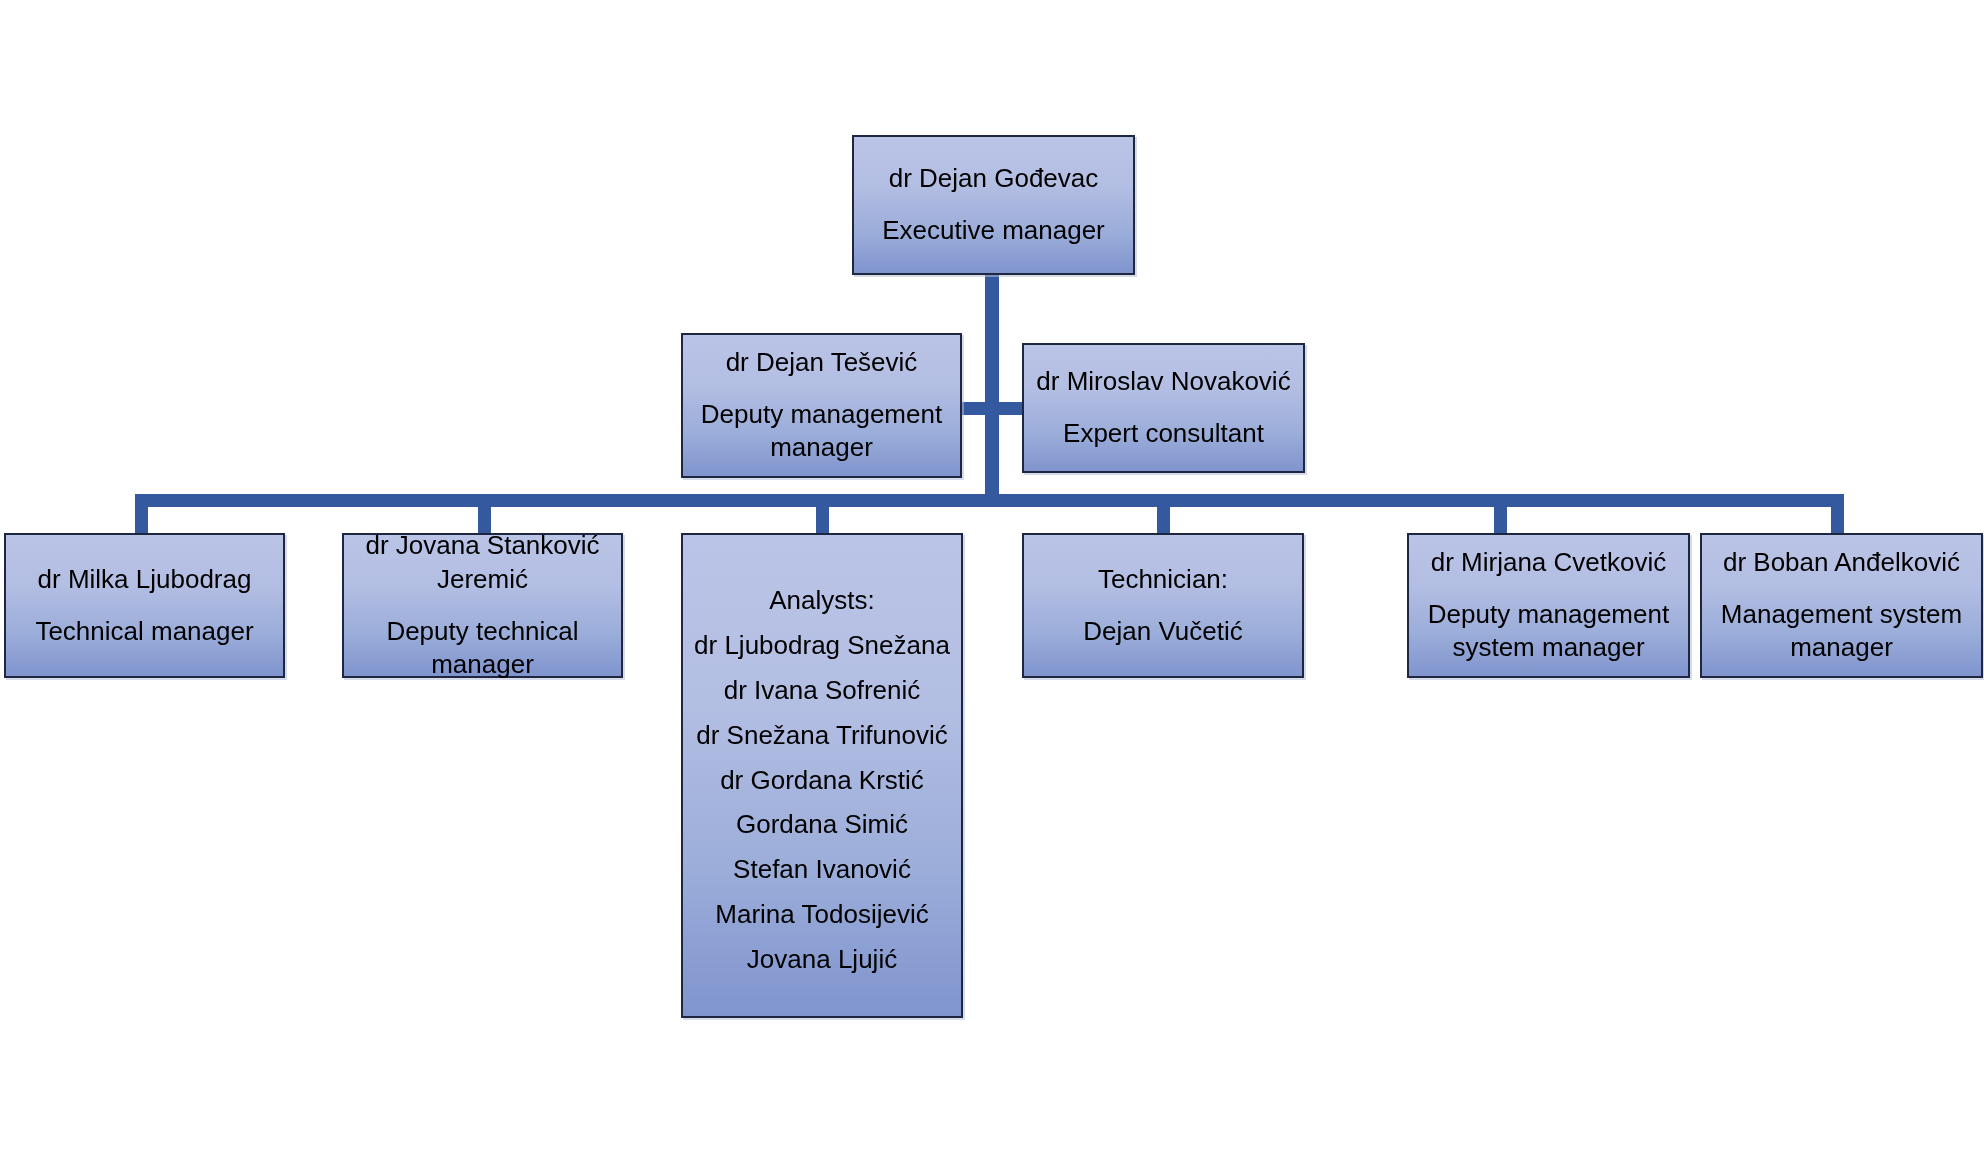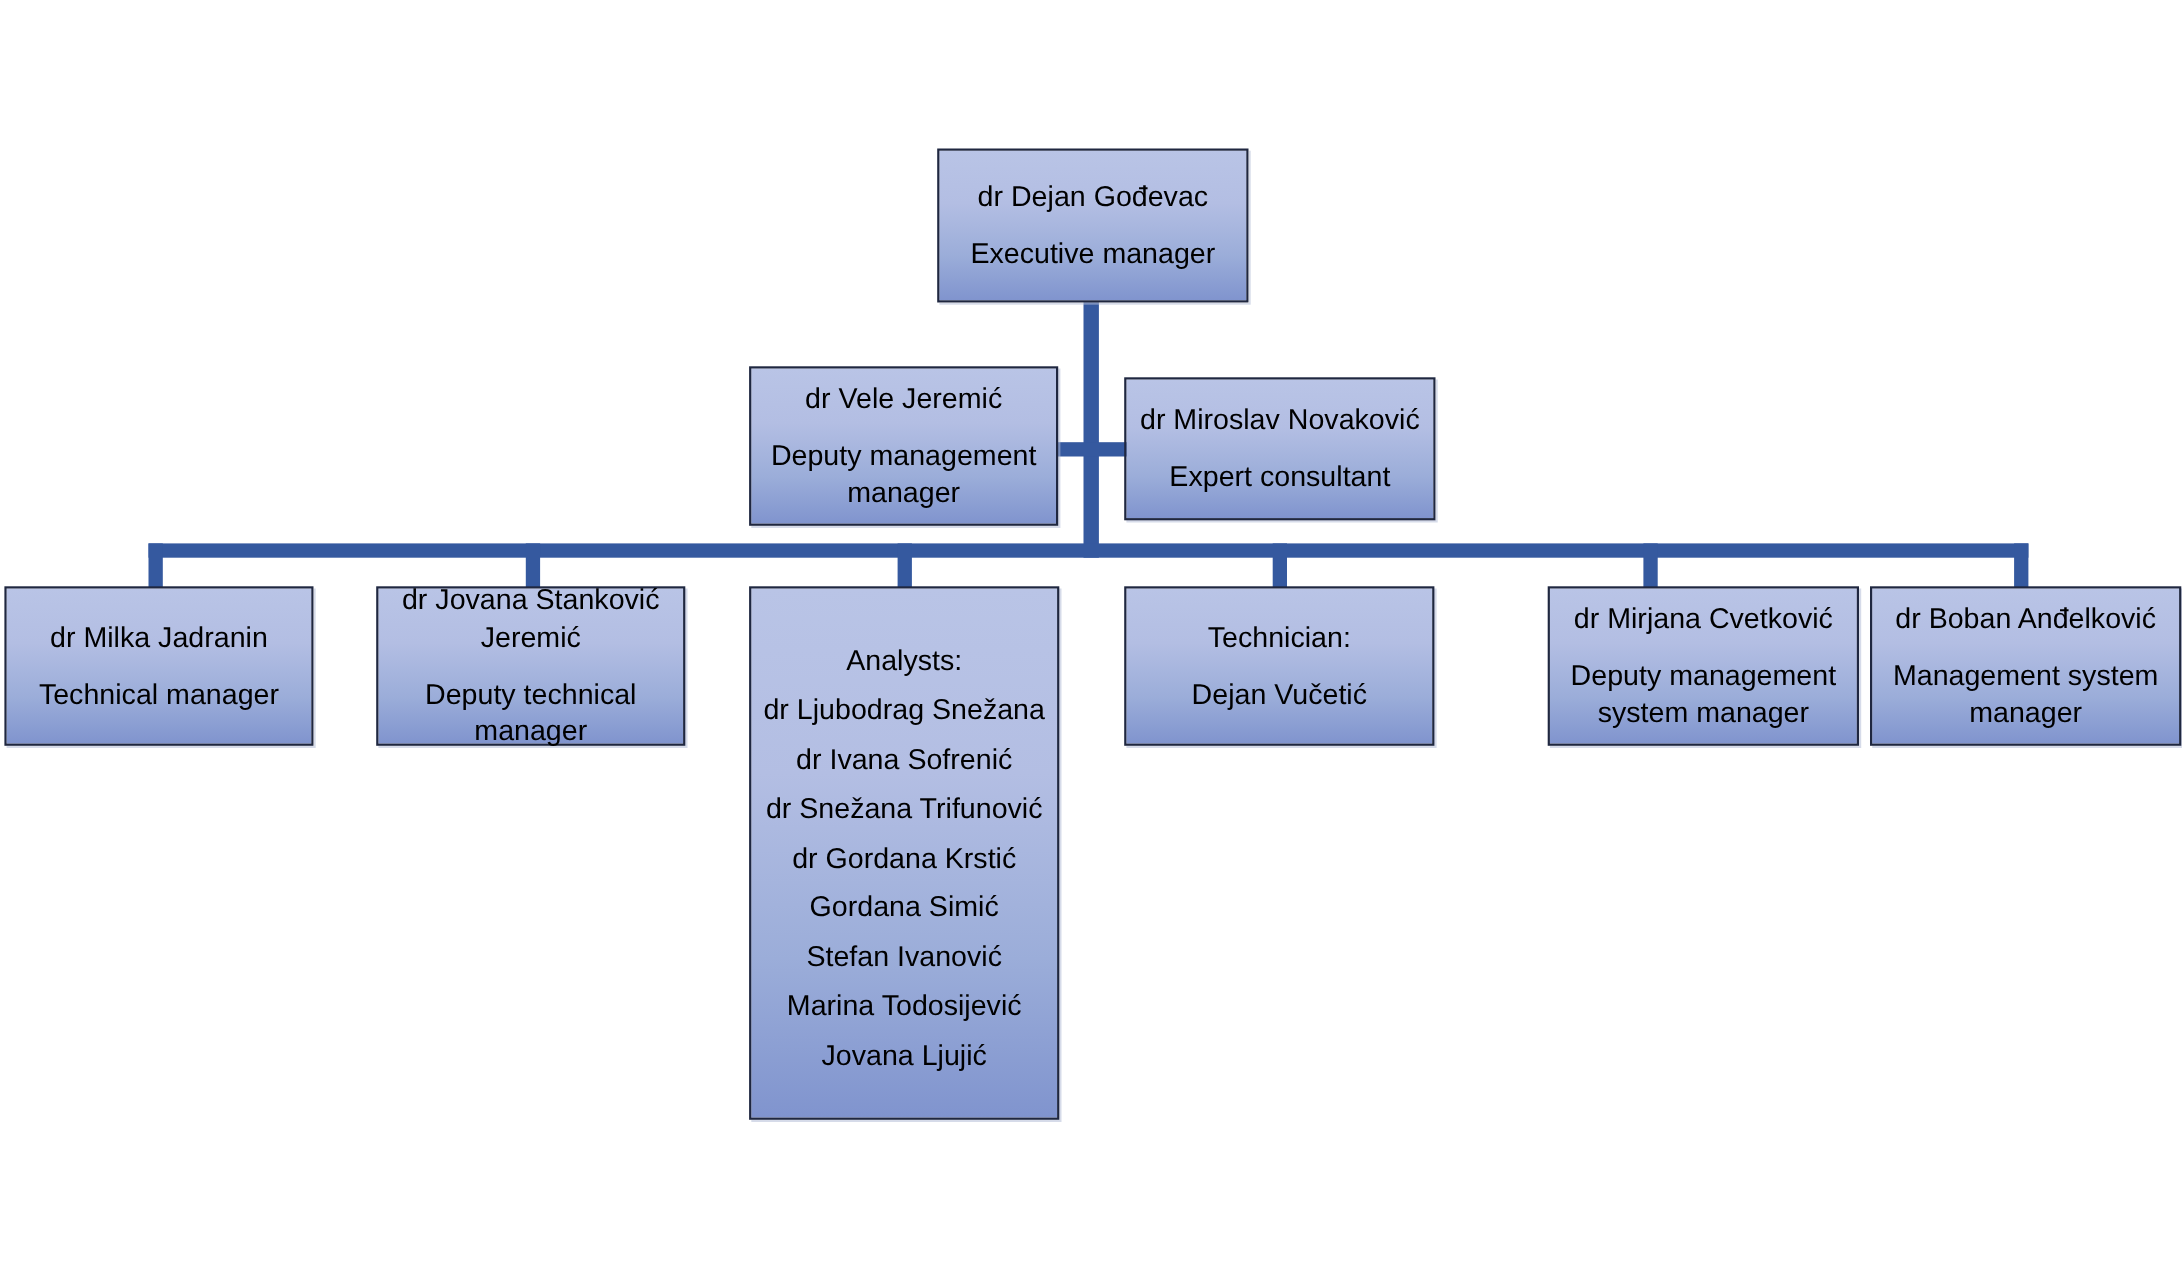--- a/index.html
+++ b/index.html
@@ -77,31 +77,31 @@
   <div class="conn" style="left:1157px; top:494px; width:13px; height:40px;"></div>
   <div class="conn" style="left:1494px; top:494px; width:13px; height:40px;"></div>
   <div class="conn" style="left:1831px; top:494px; width:13px; height:40px;"></div>
 
   <div class="org-box" style="left:852px; top:135px; width:283px; height:140px;">
     <span class="para">dr Dejan Gođevac</span>
     <span class="para">Executive manager</span>
   </div>
 
   <div class="org-box" style="left:681px; top:333px; width:281px; height:145px;">
-    <span class="para">dr Vele Jeremić</span>
+    <span class="para">dr Dejan Tešević</span>
     <span class="para">Deputy management manager</span>
   </div>
 
   <div class="org-box" style="left:1022px; top:343px; width:283px; height:130px;">
     <span class="para">dr Miroslav Novaković</span>
     <span class="para">Expert consultant</span>
   </div>
 
   <div class="org-box" style="left:4px; top:533px; width:281px; height:145px;">
-    <span class="para">dr Milka Jadranin</span>
+    <span class="para">dr Milka Ljubodrag</span>
     <span class="para">Technical manager</span>
   </div>
 
   <div class="org-box" style="left:342px; top:533px; width:281px; height:145px;">
     <span class="para">dr Jovana Stanković Jeremić</span>
     <span class="para">Deputy technical manager</span>
   </div>
 
   <div class="org-box list-box" style="left:681px; top:533px; width:282px; height:485px;">
     <span class="para">Analysts:</span>

